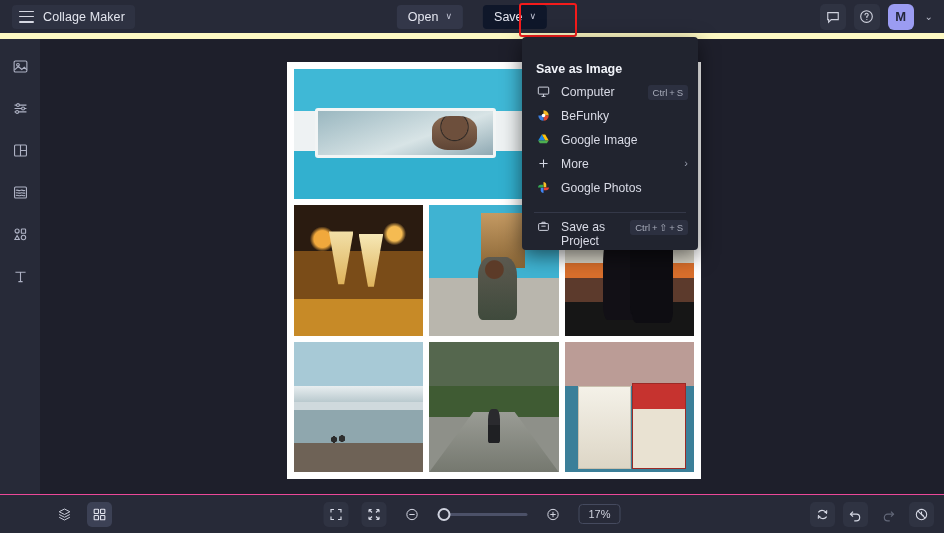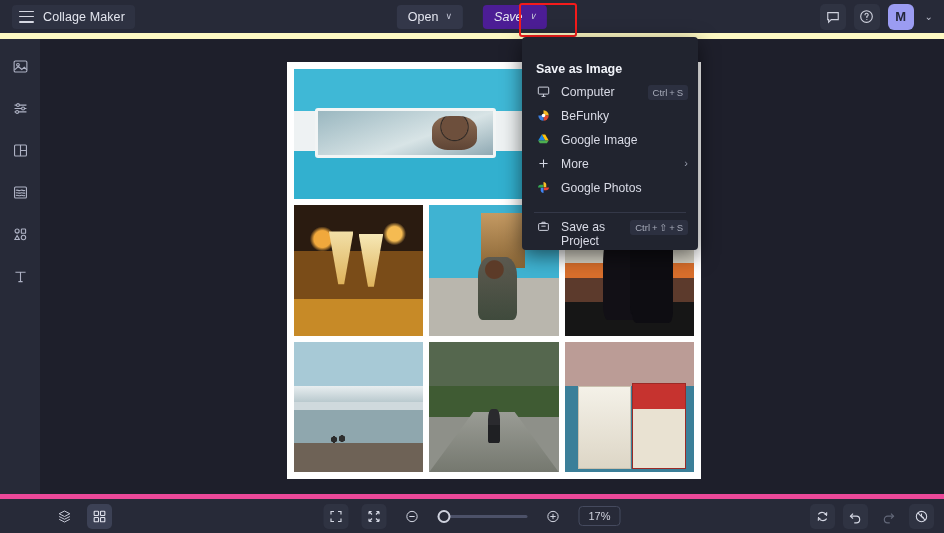--- a/index.html
+++ b/index.html
@@ -29,21 +29,21 @@
   .center-tools {
     position: absolute; left: 50%; transform: translateX(-50%);
     display: flex; align-items: flex-start; gap: 20px;
   }
   .tool-btn {
     display: flex; align-items: center; gap: 7px;
     padding: 5px 11px; border-radius: 4px;
     background: #333749; color: #e4e6f0; font-size: 12.5px;
     cursor: pointer; position: relative;
   }
-  .tool-btn.primary { background: #4c1d95; font-style: italic; }
+  .tool-btn.primary { background: #0f172a; }
   .tool-btn .chev { font-size: 9px; color: #c3c6d6; line-height: 1; }
   .save-highlight {
     position: absolute; left: 519px; top: 3px; width: 58px; height: 34px;
     border: 2.5px solid #f51b1b; border-radius: 3px; pointer-events: none;
   }
 
   .header-right {
     position: absolute; right: 8px; display: flex; align-items: center; gap: 8px;
   }
   .icon-btn {
@@ -195,21 +195,21 @@
   }
   .p-book::after {
     content:""; position:absolute; left:52%; top:32%; width:40%; height:64%;
     background: linear-gradient(#c6332f 0 30%, #e9e2d2 30% 100%);
     border:1px solid #9c2a26;
   }
 
   
   .bottom-bar {
     position: absolute; left: 0; bottom: 0; width: 944px; height: 39px;
-    background: #272a38; border-top: 5px solid #ec4899;
+    background: #272a38; border-top: 1px solid #ec4899;
     display: flex; align-items: center;
   }
   .bb-left { position: absolute; left: 52px; display: flex; gap: 10px; align-items: center; }
   .bb-center { position: absolute; left: 50%; transform: translateX(-50%);
                display: flex; align-items: center; gap: 13px; }
   .bb-right { position: absolute; right: 10px; display: flex; gap: 8px; align-items: center; }
   .sq-btn {
     width: 25px; height: 25px; border-radius: 5px; background: #2f3342;
     display: flex; align-items: center; justify-content: center; cursor: pointer;
   }

